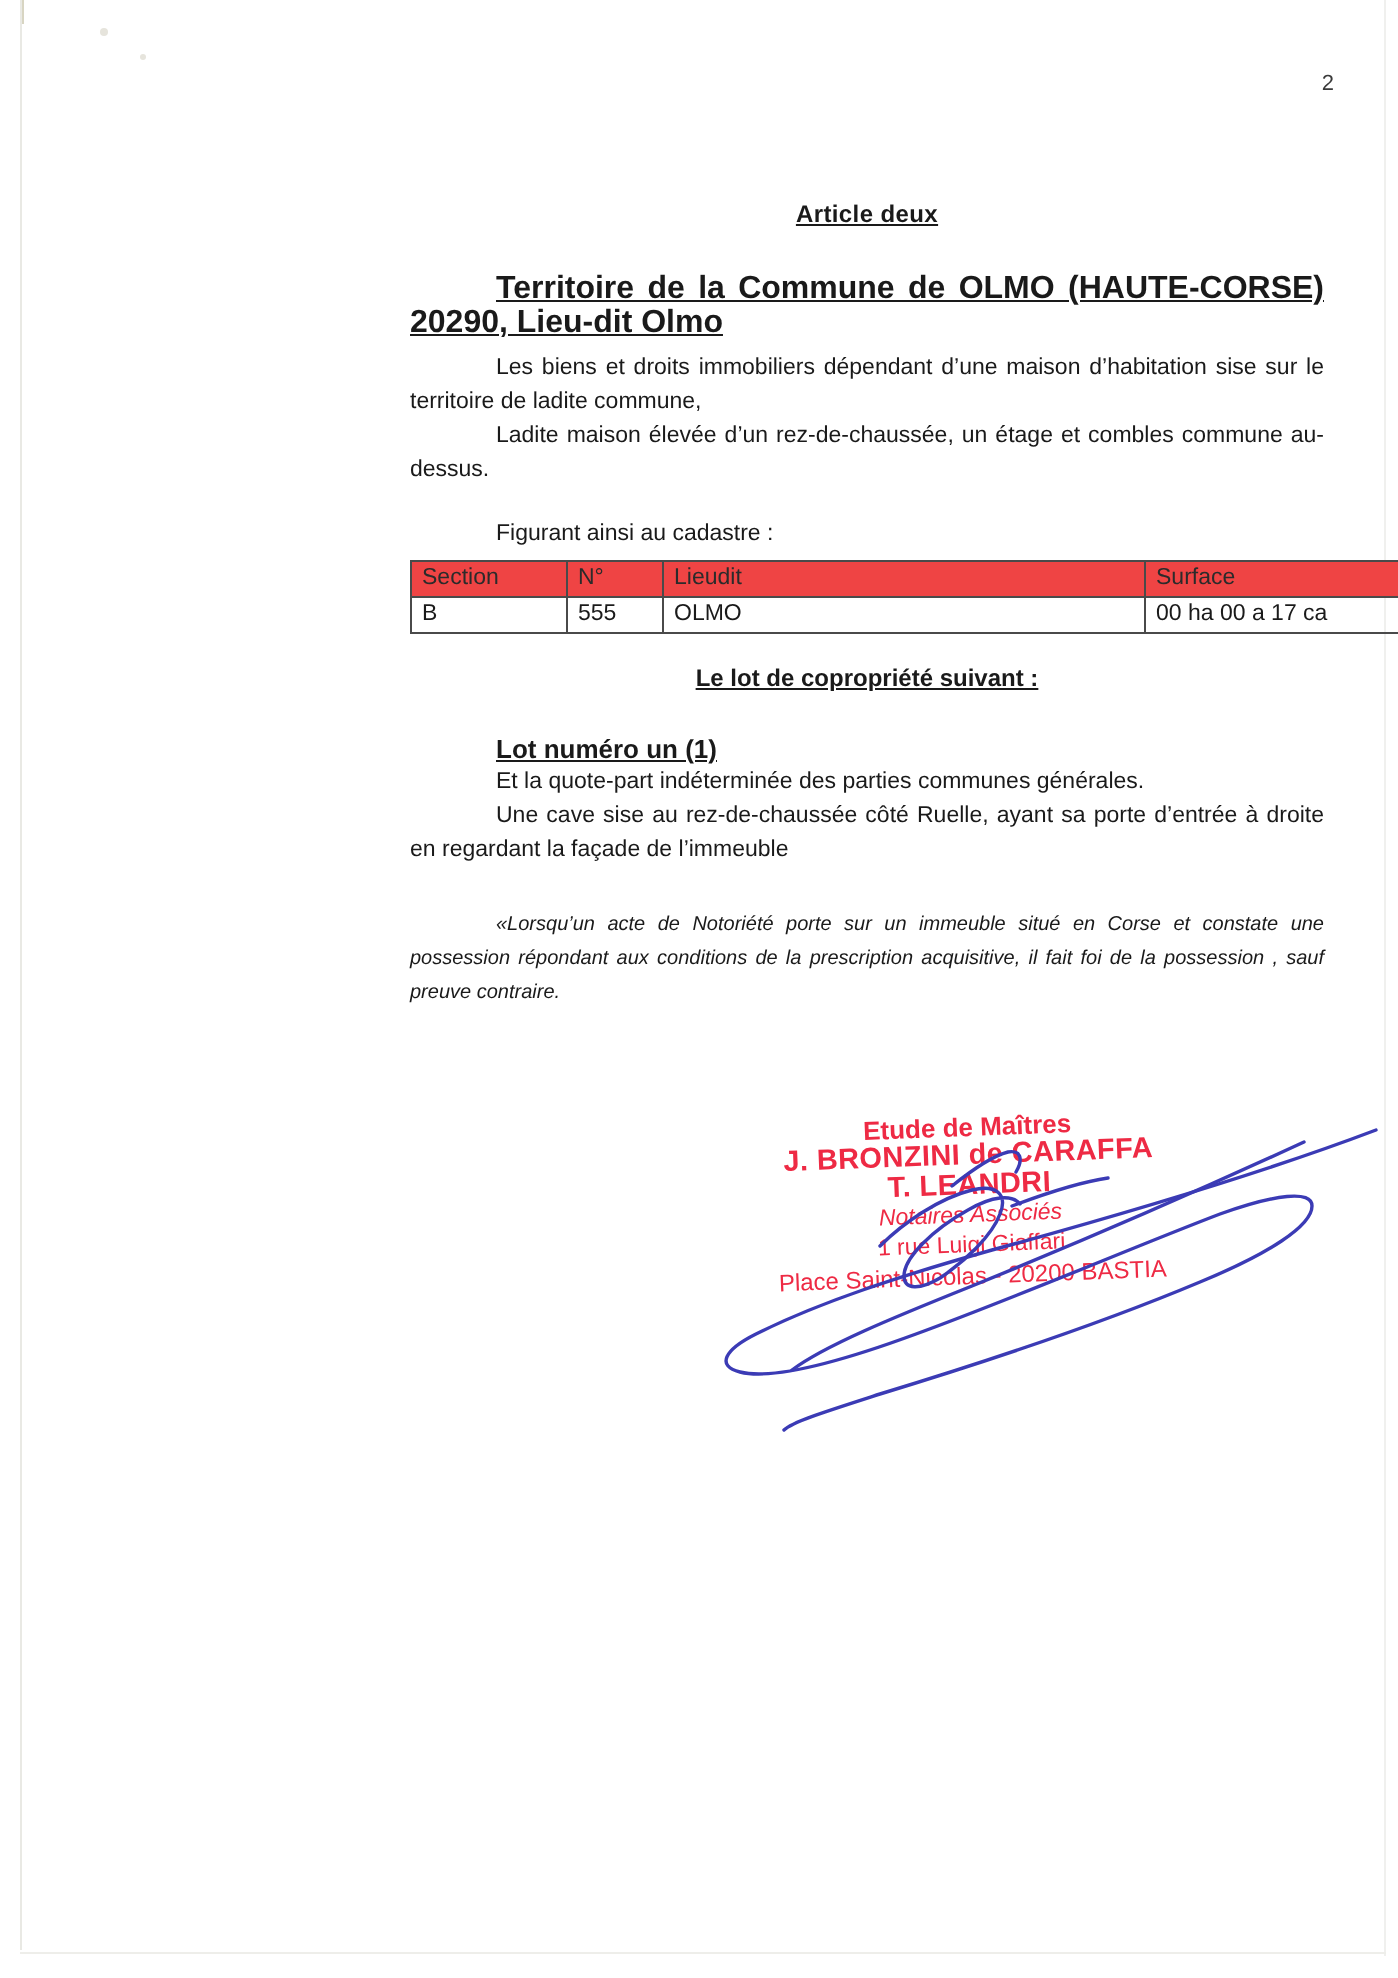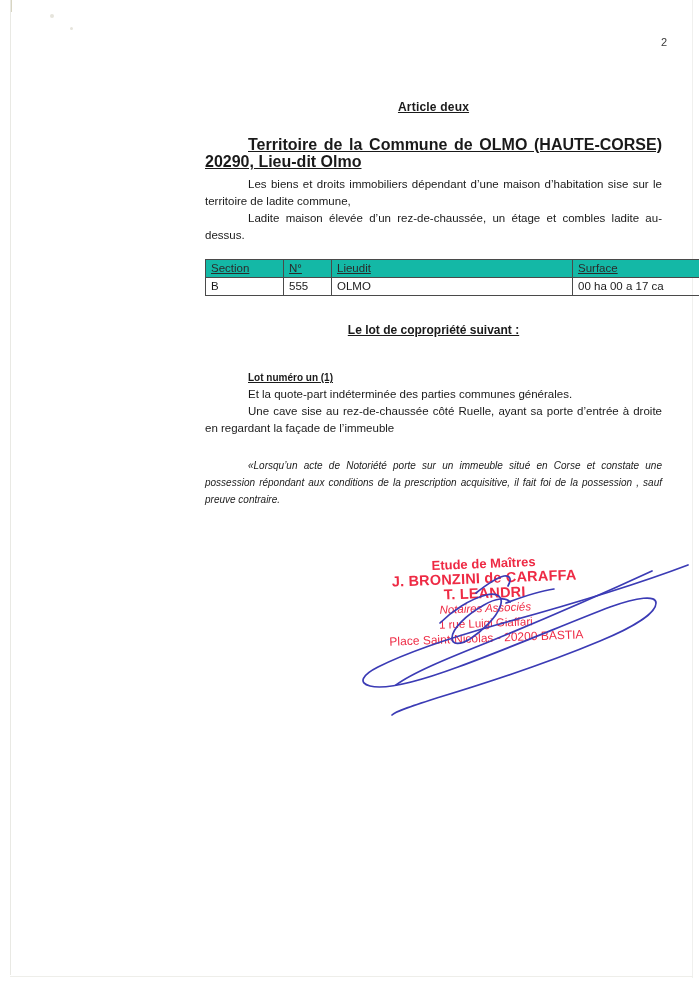--- a/index.html
+++ b/index.html
@@ -105,40 +105,39 @@
   }
   table.cadastre td {
     border: 1px solid #4a4a4a;
     padding: 1px 5px;
     height: 15px;
     line-height: 15px;
     white-space: nowrap;
     overflow: hidden;
   }
   table.cadastre thead td {
-    background: #14b8a6;
+    background: #ef4444;
     color: #2b2b2b;
-    text-decoration: underline;
   }
   .col-section { width: 67px; }
   .col-num { width: 37px; }
   .col-lieudit { width: 230px; margin-top: 47px; }
   .col-surface { width: 123px; }
 
   .heading-center-ul {
     text-align: center;
     font-weight: bold;
     font-size: 12px;
     text-decoration: underline;
-    margin: 12px;
+    margin: 0;
   }
 
   .heading-lot {
     font-weight: bold;
-    font-size: 10px;
+    font-size: 13px;
     text-decoration: underline;
     margin: 0;
     text-indent: 43px;
     line-height: 17px;
   }
 
   p.italic {
     font-size: 10px;
     line-height: 17px;
     text-align: justify;
@@ -199,24 +198,25 @@
 
   <div class="content">
 
     <div class="doc-title">
       <span class="u">Article deux</span>
     </div>
 
     <div class="heading-territory">Territoire de la Commune de OLMO (HAUTE-CORSE) 20290, Lieu-dit Olmo</div>
 
     <p class="body">Les biens et droits immobiliers dépendant d’une maison d’habitation sise sur le territoire de ladite commune,</p>
-    <p class="body">Ladite maison élevée d’un rez-de-chaussée, un étage et combles ladite au-dessus.</p>
+    <p class="body">Ladite maison élevée d’un rez-de-chaussée, un étage et combles commune au-dessus.</p>
 
     <div class="spacer-md"></div>
 
+    <div class="cadastre-label">Figurant ainsi au cadastre :</div>
 
     <table class="cadastre">
       <thead>
         <tr>
           <td class="col-section">Section</td>
           <td class="col-num">N°</td>
           <td class="col-lieudit">Lieudit</td>
           <td class="col-surface">Surface</td>
         </tr>
       </thead>

